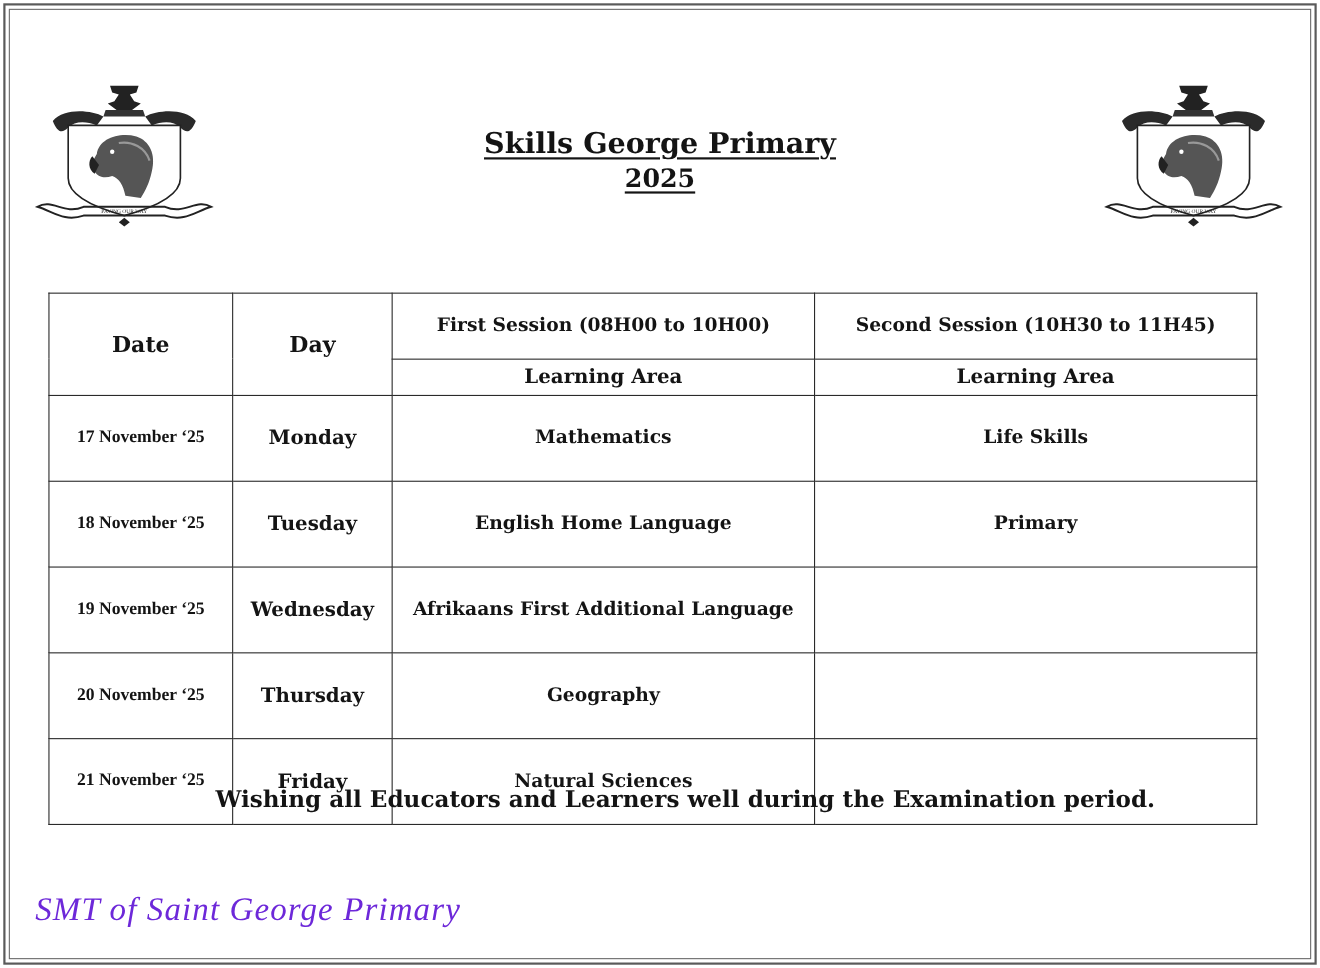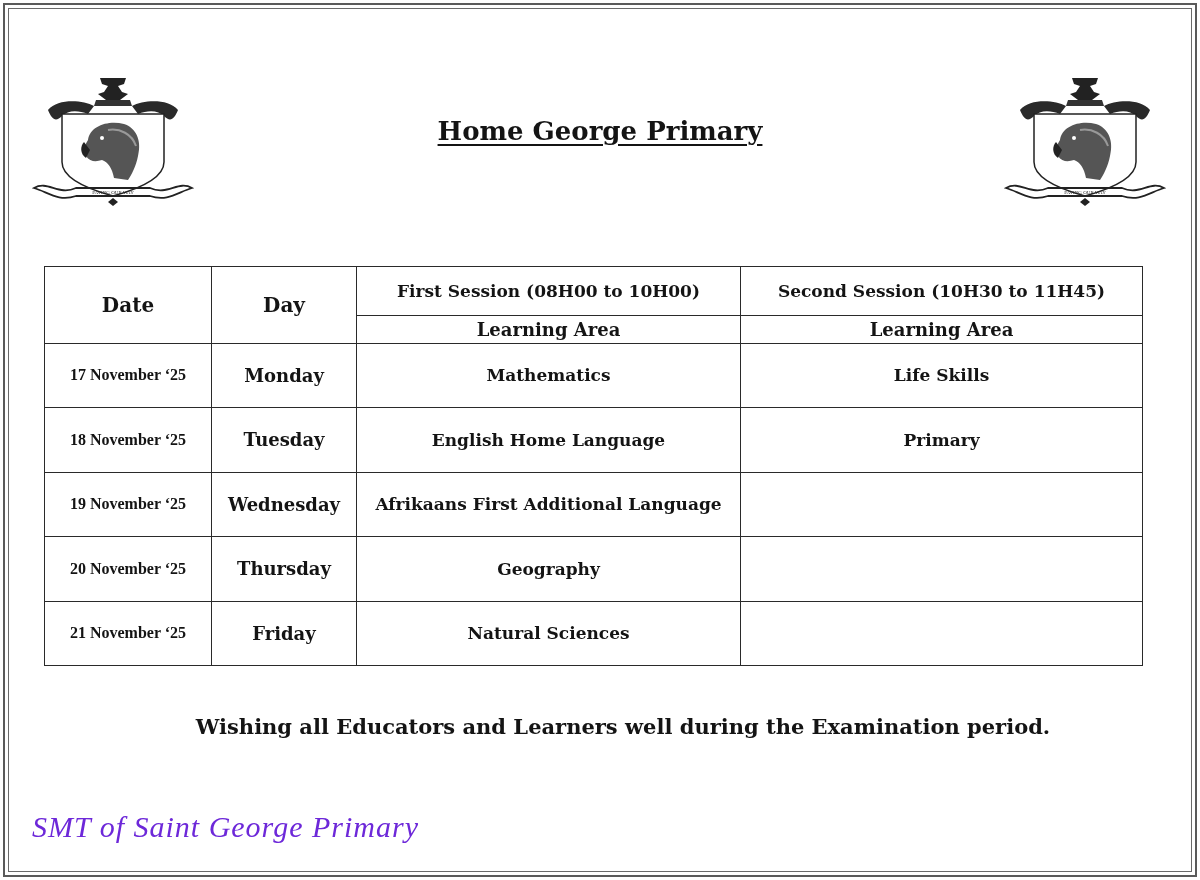--- a/index.html
+++ b/index.html
@@ -24,21 +24,21 @@
   .header .line {
     font-weight: bold; text-decoration: underline; text-underline-offset: 4px;
     text-decoration-thickness: 2px; white-space: nowrap; line-height: 1.18;
   }
   .header .l1 { font-size: 26px; }
   .header .l2 { font-size: 26px; }
   .header .l3 { font-size: 23px; }
   .header .l4 { font-size: 23px; margin-top: 2px; }
 
   table.timetable {
-    position: absolute; left: 44px; top: 266px; width: 1098px; height: 400px;
+    position: absolute; left: 44px; top: 266px; width: 1098px; height: 484px;
     border-collapse: collapse; table-layout: fixed;
   }
   table.timetable td, table.timetable th {
     border: 1.5px solid #2a2a2a; text-align: center; vertical-align: middle;
     font-weight: bold; padding: 0;
   }
   .th-main { font-size: 20px; }
   .th-session { font-size: 17px; height: 48px; }
   .th-sub { font-size: 18px; height: 26px; }
   .c-date { font-size: 16px; font-family: "Liberation Serif", serif; }
@@ -95,21 +95,22 @@
     <path d="M56 72 C52 76, 52 84, 58 88 L62 80 Z" fill="#222"></path>
     <circle cx="74" cy="68" r="2" fill="#fff"></circle>
     <path d="M80 60 C92 58, 104 64, 108 76" stroke="#999" stroke-width="2" fill="none"></path>
     <path d="M6 118 C20 110, 30 126, 48 118 L122 118 C140 126, 150 110, 164 118 C150 122, 140 132, 122 126 L48 126 C30 132, 20 122, 6 118 Z" fill="none" stroke="#222" stroke-width="1.8"></path>
     <text x="85" y="124" font-size="5" text-anchor="middle" font-family="Liberation Serif, serif" fill="#222">PAVING OUR WAY</text>
     <path d="M80 132 L85 136 L90 132 L85 128 Z" fill="#222"></path>
   </svg>
 </div>
 
 <div class="header">
-  <div class="line l1">Home George Primary</div>
+  <div class="line l1">Skills George Primary</div>
+  <div class="line l4">2025</div>
 </div>
 
 <table class="timetable">
   <colgroup>
     <col style="width:167px">
     <col style="width:145px">
     <col style="width:384px">
     <col style="width:402px">
   </colgroup>
   <tbody>

